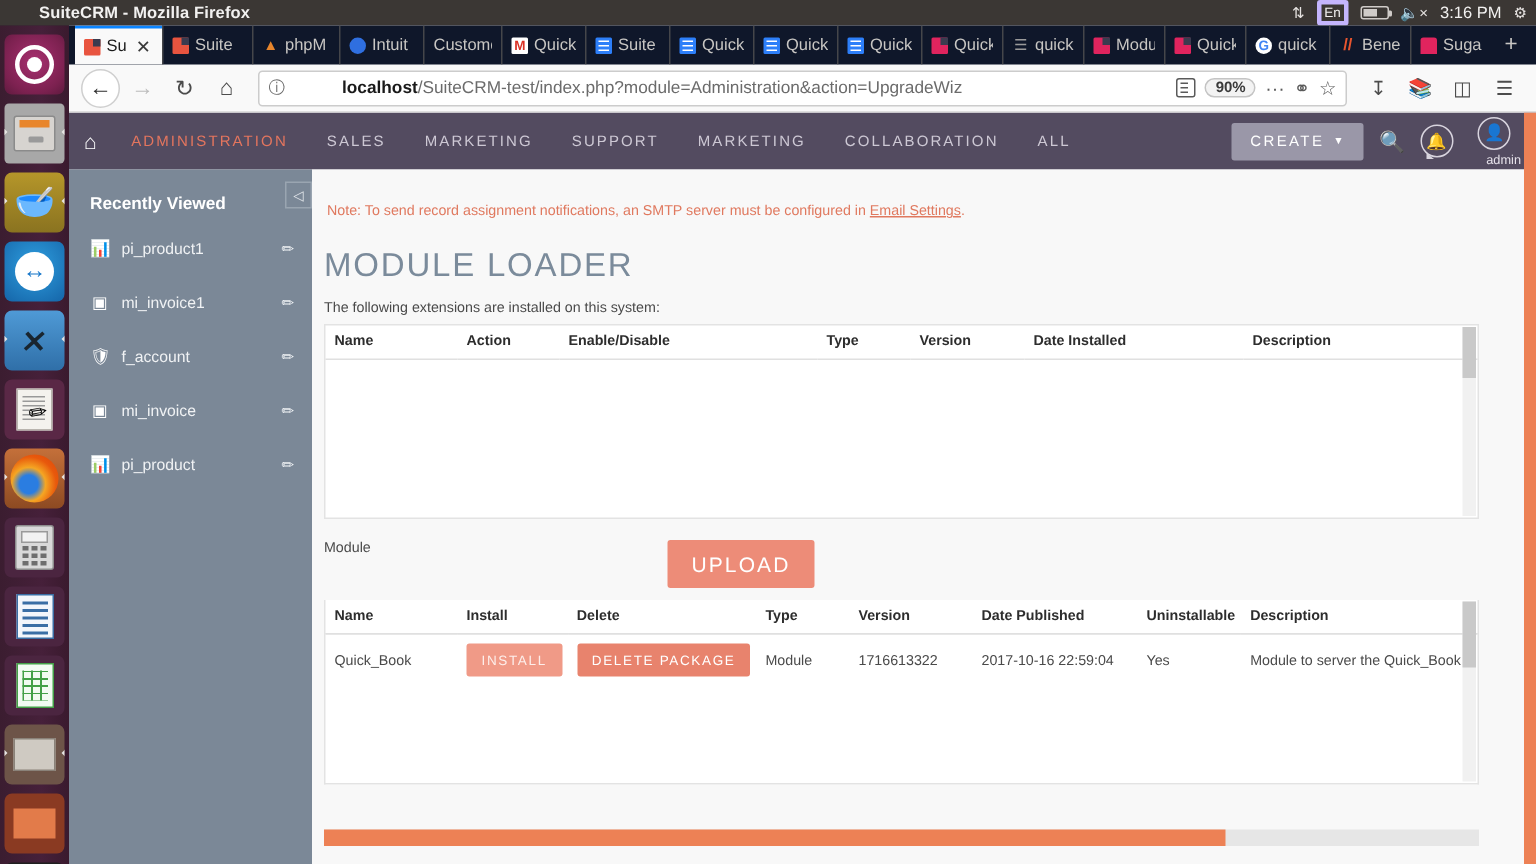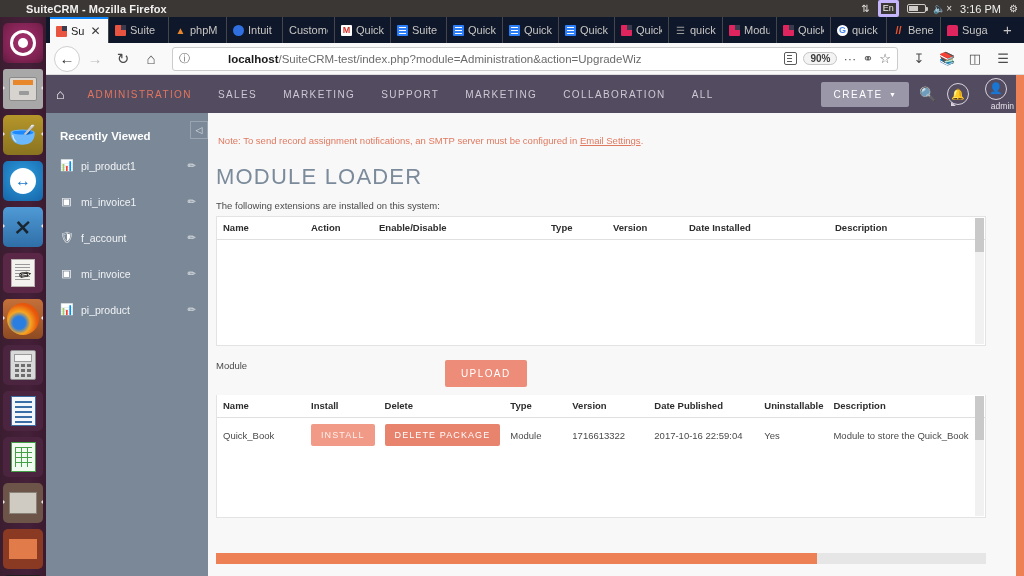--- a/index.html
+++ b/index.html
@@ -270,21 +270,21 @@
   .upload-row { margin: 14px 0 0 8px; display: flex; align-items: flex-start; }
   .upload-left { width: 215px; }
   .upload-left .lbl { font-size: 9.5px; color: #4a4a4a; }
   .file-row { display:flex; align-items:center; gap: 7px; margin-top: 3px; }
   .browse-btn {
     border: 1px solid #9b9b9b; background: linear-gradient(#fdfdfd,#ededed);
     border-radius: 3px; padding: 2px 9px; font-size: 10.5px; color: #1e1e1e;
   }
   .nofile { font-size: 9.5px; color: #3a3a3a; }
   .upload-btn {
-    background: #ed8c78; color: #fff; font-size: 10px; letter-spacing: 1.4px;
+    background: #ed8c78; color: #fff; font-size: 14px; letter-spacing: 1.4px;
     padding: 8px 16px; border-radius: 2px; margin-left: 14px;
   }
   .hscroll {
     position: absolute; left: 8px; right: 38px; bottom: 12px; height: 11px;
     background: #e6e6e6;
   }
   .hscroll i { display:block; height: 11px; width: 78%; background: #ed8155; }
   .vscroll {
     position: absolute; right: 1px; top: 1px; bottom: 1px; width: 9px; background: #f1f1f1;
   }
@@ -559,21 +559,21 @@
                 </thead>
               <tbody>
                 <tr>
                   <td>Quick_Book</td>
                   <td><span class="pill-btn light">INSTALL</span></td>
                   <td><span class="pill-btn">DELETE PACKAGE</span></td>
                   <td>Module</td>
                   <td>1716613322</td>
                   <td>2017-10-16 22:59:04</td>
                   <td>Yes</td>
-                  <td>Module to store the Quick_Book</td>
+                  <td>Module to server the Quick_Book</td>
                 </tr>
               </tbody>
             </table>
             <div class="vscroll">
                 <i style="height:44px"></i>
               </div>
           </div>
 
           <div class="hscroll">
               <i></i>

